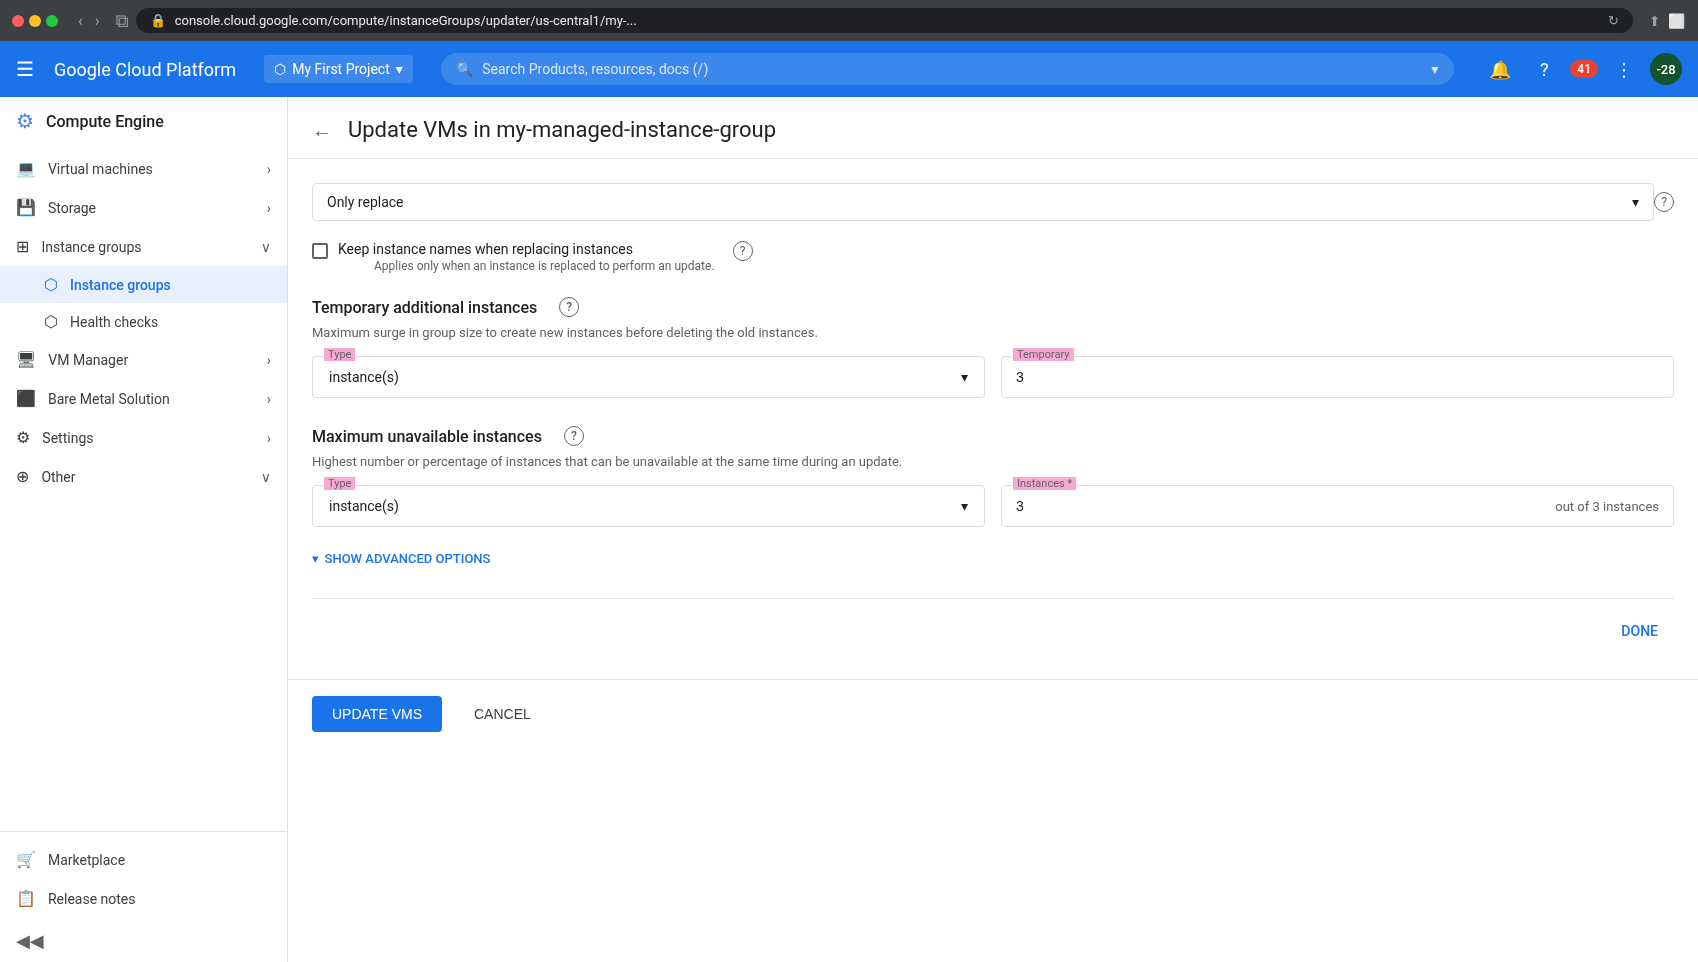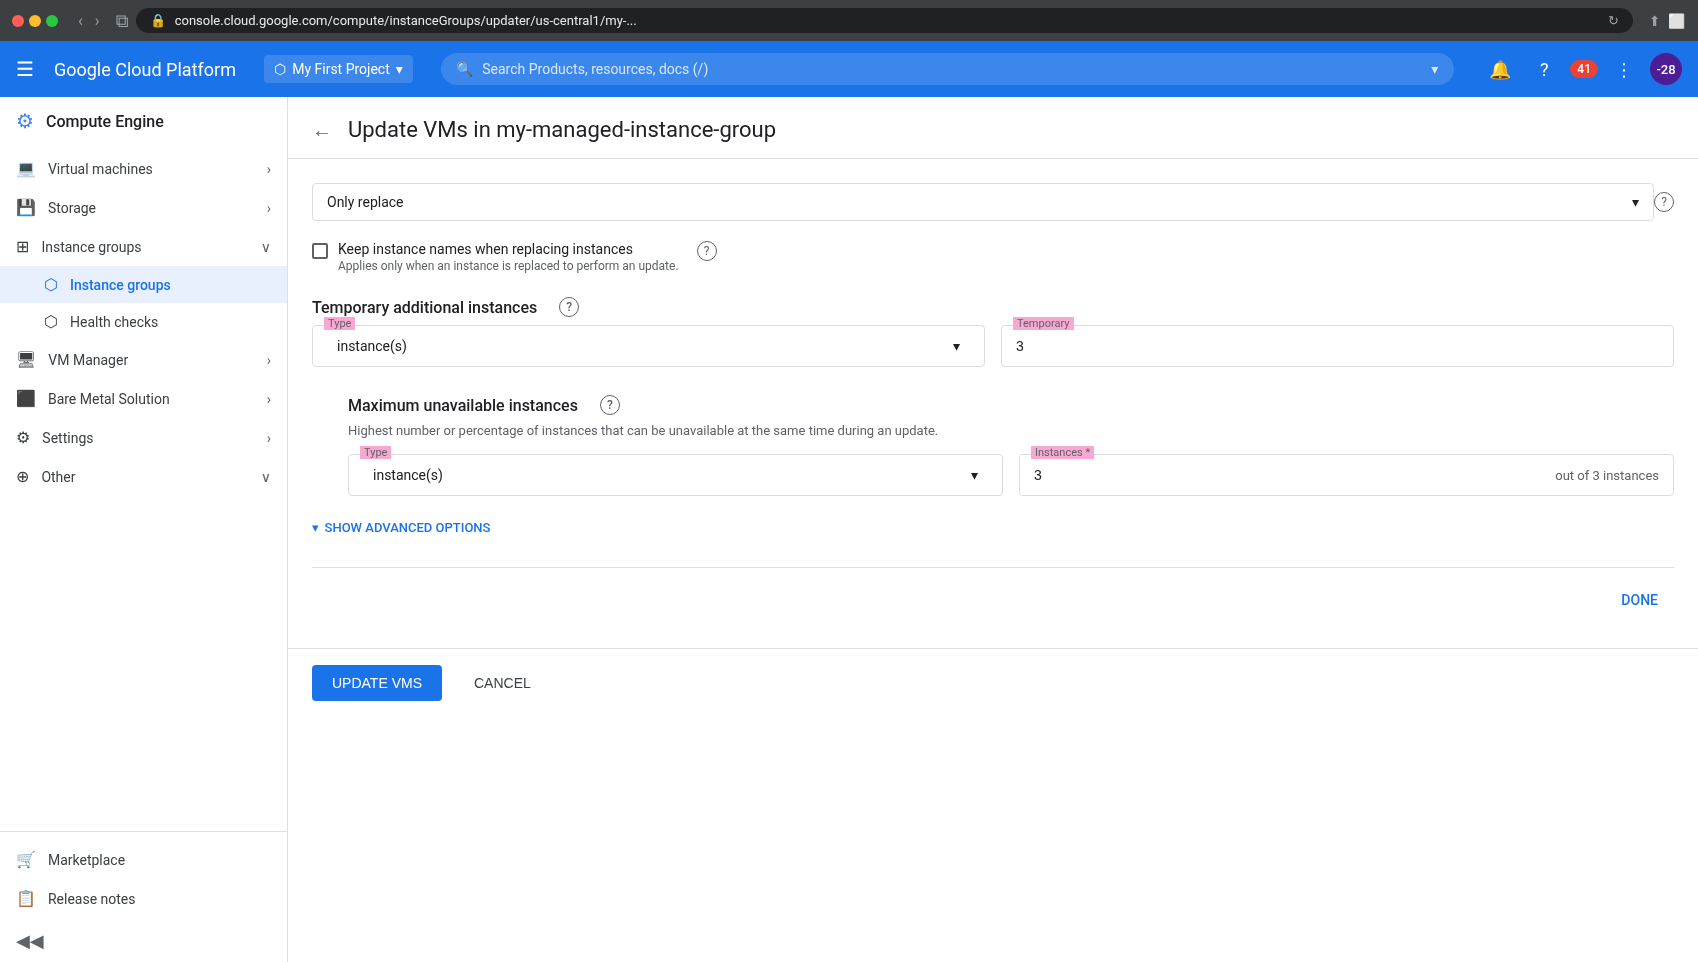--- a/index.html
+++ b/index.html
@@ -74,21 +74,21 @@
       background: #ea4335;
       color: white;
       border-radius: 12px;
       padding: 2px 7px;
       font-size: 12px;
       font-weight: 500;
       cursor: pointer;
     }
     .avatar {
       width: 32px; height: 32px; border-radius: 50%;
-      background: #4c1d95;
+      background: #14532d;
       color: white;
       display: flex; align-items: center; justify-content: center;
       font-size: 13px; font-weight: 500; cursor: pointer;
     }
 
     
     .app-layout { display: flex; height: calc(962px - 56px - 40px); }
 
     
     .sidebar {
@@ -189,21 +189,21 @@
     }
     .checkbox-row { display: flex; align-items: flex-start; gap: 10px; margin-bottom: 8px; }
     .checkbox-input {
       width: 16px; height: 16px;
       border: 2px solid #5f6368;
       border-radius: 2px;
       margin-top: 2px;
       flex-shrink: 0;
     }
     .checkbox-label { font-size: 14px; color: #202124; }
-    .checkbox-desc { font-size: 12px; color: #5f6368; margin-top: 2px; }
+    .checkbox-desc { font-size: 12px; color: #5f6368; margin-top: 2px; margin-left: 36px; }
 
     .section-title {
       font-size: 16px;
       font-weight: 500;
       color: #202124;
       margin-bottom: 8px;
       display: flex;
       align-items: center;
       gap: 22px;
     }
@@ -249,21 +249,21 @@
       color: #5f6368;
       font-size: 13px;
       white-space: nowrap;
     }
 
     .type-dropdown {
       display: flex;
       align-items: center;
       border: 1px solid #dadce0;
       border-radius: 4px;
-      padding: 12px 24px;
+      padding: 12px 16px;
       cursor: pointer;
       background: white;
       font-size: 14px;
       color: #202124;
       justify-content: space-between;
     }
 
     .show-advanced {
       display: flex;
       align-items: center;
@@ -501,37 +501,38 @@
         </div>
         <div class="help-icon" style="margin-left:8px; flex-shrink:0;">?</div>
       </div>
 
       <div style="margin-top: 24px;">
 
         <div class="section-title">
           <span>Temporary additional instances</span>
           <div class="help-icon">?</div>
         </div>
+        <div class="section-desc">Maximum surge in group size to create new instances before deleting the old instances.</div>
 
         <div class="field-group">
           <div class="field-container">
             <div class="field-label">Type</div>
             <div class="type-dropdown">
               <span>instance(s)</span>
               <span>▾</span>
             </div>
           </div>
           <div class="field-container">
             <div class="field-label">Temporary</div>
             <input class="field-input" type="text" value="3" style="">
           </div>
         </div>
       </div>
 
-      <div style="margin-top: 28px; margin-left: 36px;">
+      <div style="margin-top: 28px;">
 
         <div class="section-title">
           <span>Maximum unavailable instances</span>
           <div class="help-icon">?</div>
         </div>
         <div class="section-desc">Highest number or percentage of instances that can be unavailable at the same time during an update.</div>
 
         <div class="field-group">
           <div class="field-container">
             <div class="field-label">Type</div>

